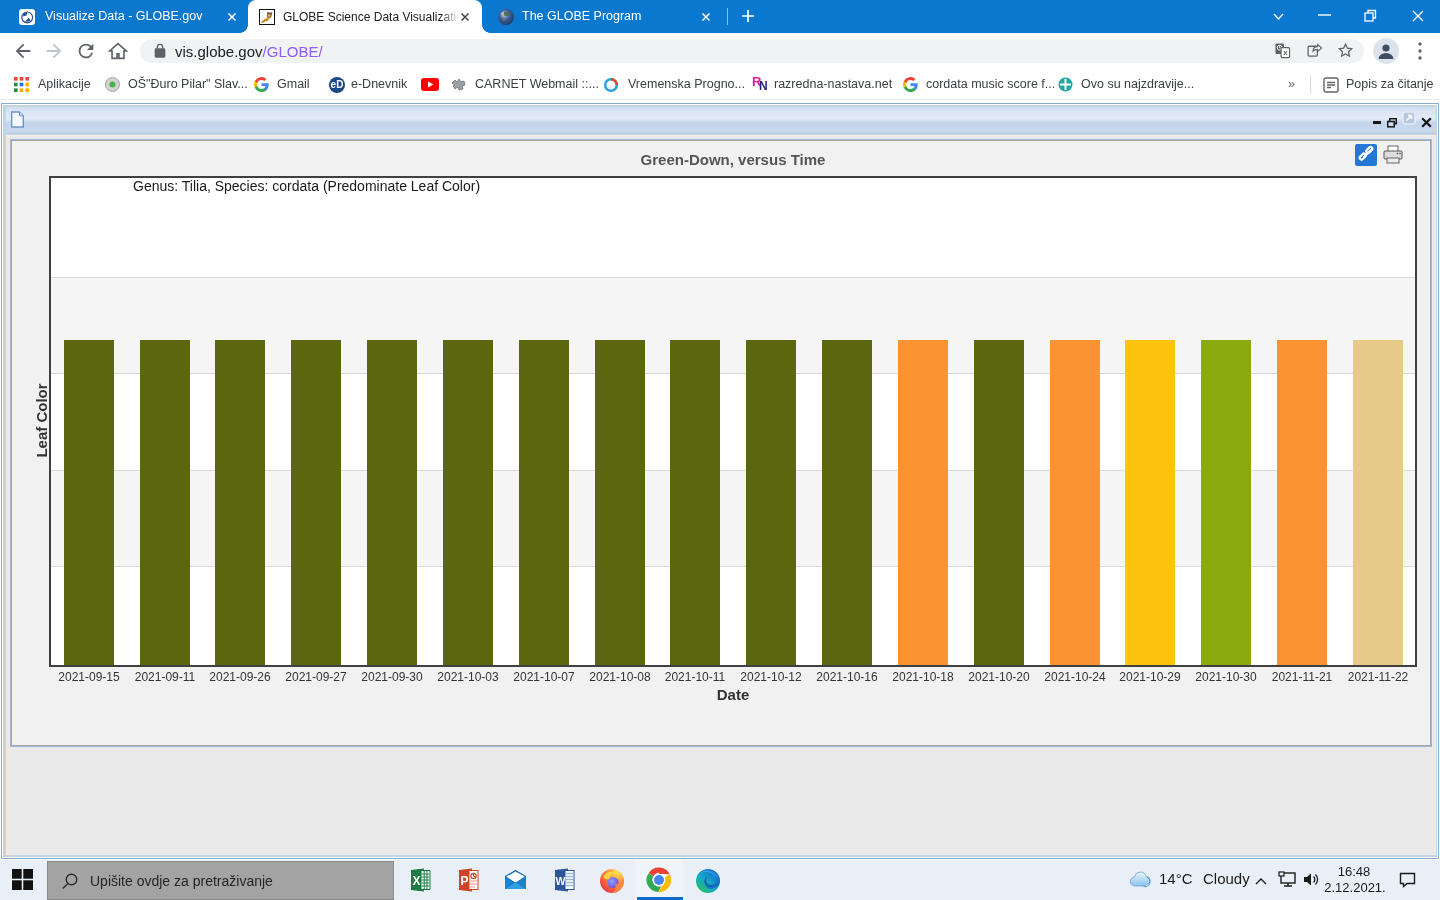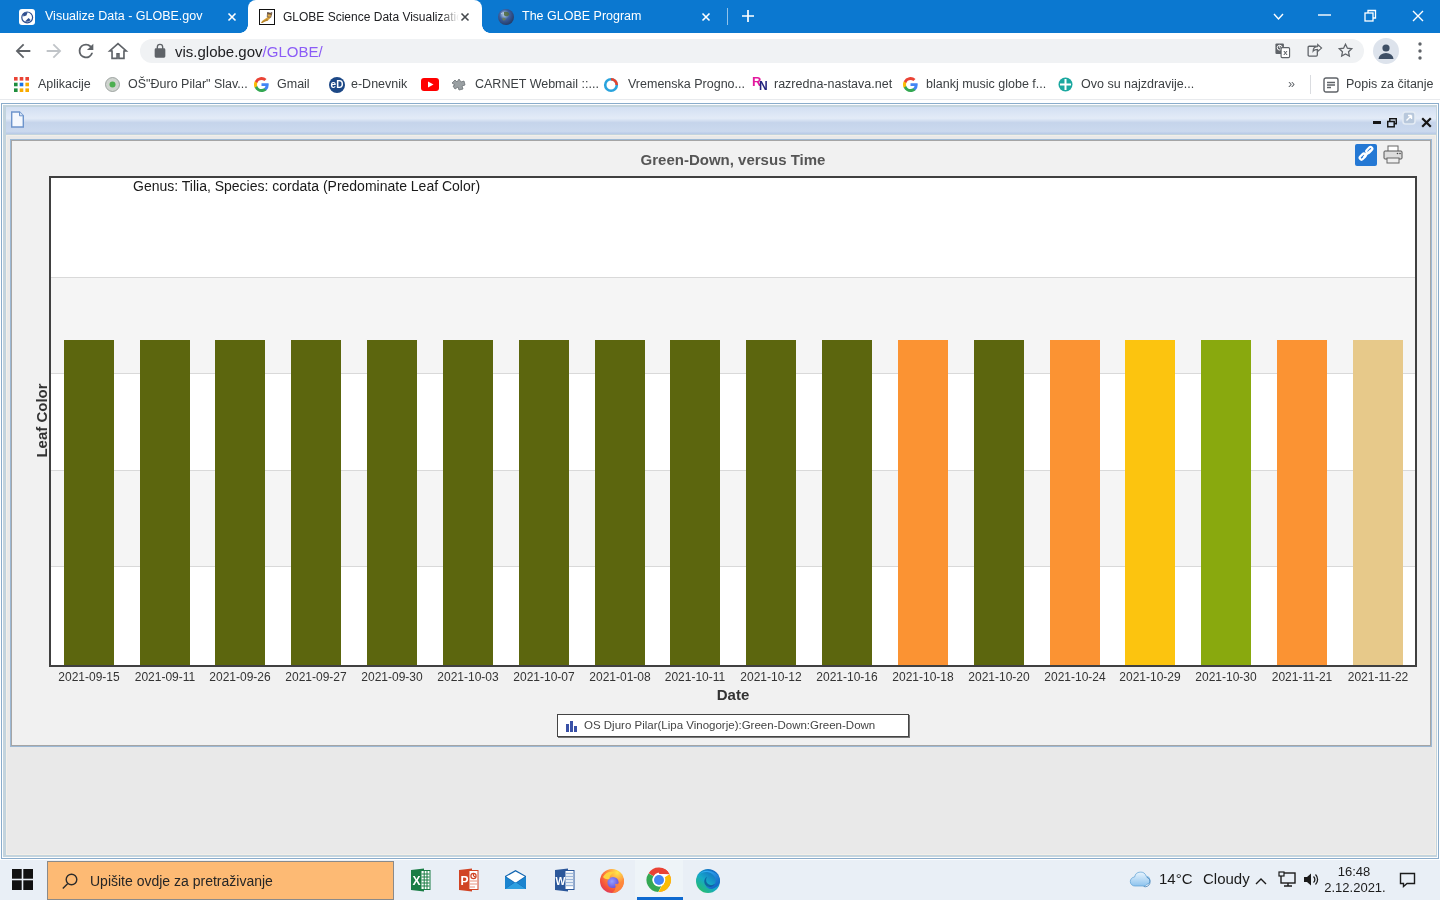--- a/index.html
+++ b/index.html
@@ -46,21 +46,21 @@
 .c-gold { background:#fcc40f; }
 .c-green { background:#89a90e; }
 .c-tan { background:#e7c98a; }
 .xlab { position:absolute; width:76px; top:530px; text-align:center; font-size:12px; color:#333; }
 
 #legend { position:absolute; left:546px; top:574px; width:352px; height:23px; background:#fff;
   border:1px solid #444; box-shadow:1px 1px 0 #777; font-size:11.5px; color:#444; }
 
 
 #taskbar { position:absolute; left:0; top:860px; width:1440px; height:40px; background:#e9eff6; font-size:15px; color:#1b1b1b; }
-#searchbox { position:absolute; left:47px; top:1px; width:347px; height:39px; background:#fdba74; border:1px solid #8a8a8a; }
+#searchbox { position:absolute; left:47px; top:1px; width:347px; height:39px; background:#a3a3a3; border:1px solid #8a8a8a; }
 .tbicon { position:absolute; top:8px; width:24px; height:24px; }
 #chromeslot { position:absolute; left:635px; top:0; width:48px; height:38px; background:#eef4f8; }
 #chromeline { position:absolute; left:637px; top:37px; width:46px; height:3px; background:#0f6ad0; }
 .tray { position:absolute; color:#1b1b1b; }
 </style>
 </head>
 <body>
 <div id="screen">
 
   <div id="tabbar">
@@ -217,21 +217,21 @@
         <span style="position:absolute;left:0;top:-2px;font-size:13px;font-weight:bold;color:#e3199e;">R</span>
         <span style="position:absolute;left:7px;top:3px;font-size:12px;font-weight:bold;color:#23237e;">N</span>
       </div>
     <div class="bm" style="left:774px;">razredna-nastava.net</div>
     <div class="abs" style="left:903px;top:8px;"><svg width="15" height="15" viewBox="0 0 18 18">
           <path fill="#4285F4" d="M17.64 9.2c0-.64-.06-1.25-.16-1.84H9v3.48h4.84a4.14 4.14 0 0 1-1.8 2.72v2.26h2.92A8.78 8.78 0 0 0 17.64 9.2z"></path>
           <path fill="#34A853" d="M9 18c2.43 0 4.47-.8 5.96-2.18l-2.92-2.26c-.8.54-1.84.86-3.04.86a5.4 5.4 0 0 1-5.07-3.71H.96v2.33A9 9 0 0 0 9 18z"></path>
           <path fill="#FBBC05" d="M3.93 10.71a5.41 5.41 0 0 1 0-3.42V4.96H.96a9 9 0 0 0 0 8.08l2.97-2.33z"></path>
           <path fill="#EA4335" d="M9 3.58c1.32 0 2.5.45 3.44 1.35l2.58-2.59A9 9 0 0 0 .96 4.96l2.97 2.33A5.36 5.36 0 0 1 9 3.58z"></path>
         </svg></div>
-    <div class="bm" style="left:926px;">blankj music globe f...</div>
+    <div class="bm" style="left:926px;">cordata music score f...</div>
     <div class="abs" style="left:1058px;top:8px;"><svg width="15" height="15" viewBox="0 0 15 15">
           <circle cx="7.5" cy="7.5" r="7" fill="#1ba8a0"></circle>
           <path d="M7.5 2 V13 M2 7.5 H13" stroke="#fff" stroke-width="2"></path>
         </svg></div>
     <div class="bm" style="left:1081px;">Ovo su najzdravije...</div>
     <div class="bm" style="left:1288px;color:#5f6368;">»</div>
     <div class="abs" style="left:1310px;top:6px;width:1px;height:19px;background:#dadce0;"></div>
     <div class="abs" style="left:1323px;top:8px;"><svg width="16" height="16" viewBox="0 0 16 16">
           <rect x="1" y="1" width="14" height="14" rx="2" fill="none" stroke="#5f6368" stroke-width="1.4"></rect>
           <path d="M4 5.5 H12 M4 8 H12 M4 10.5 H8" stroke="#5f6368" stroke-width="1.3"></path>
@@ -310,43 +310,35 @@
             <div class="bar c-tan" style="left:1302px;"></div>
           </div>
 
           <div class="xlab" style="left:40px;">2021-09-15</div>
           <div class="xlab" style="left:116px;">2021-09-11</div>
           <div class="xlab" style="left:191px;text-align:center;">2021-09-26</div>
           <div class="xlab" style="left:267px;">2021-09-27</div>
           <div class="xlab" style="left:343px;">2021-09-30</div>
           <div class="xlab" style="left:419px;">2021-10-03</div>
           <div class="xlab" style="left:495px;">2021-10-07</div>
-          <div class="xlab" style="left:571px;">2021-01-08</div>
+          <div class="xlab" style="left:571px;">2021-10-08</div>
           <div class="xlab" style="left:646px;">2021-10-11</div>
           <div class="xlab" style="left:722px;">2021-10-12</div>
           <div class="xlab" style="left:798px;">2021-10-16</div>
           <div class="xlab" style="left:874px;">2021-10-18</div>
           <div class="xlab" style="left:950px;">2021-10-20</div>
           <div class="xlab" style="left:1026px;">2021-10-24</div>
           <div class="xlab" style="left:1101px;">2021-10-29</div>
           <div class="xlab" style="left:1177px;">2021-10-30</div>
           <div class="xlab" style="left:1253px;">2021-11-21</div>
           <div class="xlab" style="left:1329px;">2021-11-22</div>
 
           <div class="abs" style="left:-30px;top:272px;width:120px;text-align:center;font-size:15px;font-weight:bold;color:#333;transform:rotate(-90deg);">Leaf Color</div>
           <div class="abs" style="left:11px;top:546px;width:1422px;text-align:center;font-size:15px;font-weight:bold;color:#333;">Date</div>
 
-          <div id="legend">
-            <svg style="position:absolute;left:8px;top:5px;" width="12" height="12" viewBox="0 0 12 12">
-                <rect x="0" y="4" width="3" height="8" fill="#3a51a7"></rect>
-                <rect x="4" y="1" width="3" height="11" fill="#3a51a7"></rect>
-                <rect x="8" y="6" width="3" height="6" fill="#3a51a7"></rect>
-              </svg>
-            <span style="position:absolute;left:26px;top:4px;">OS Djuro Pilar(Lipa Vinogorje):Green-Down:Green-Down</span>
-          </div>
         </div>
       </div>
     </div>
   </div>
 
   <div id="taskbar">
     <div class="abs" style="left:12px;top:9px;"><svg width="21" height="21" viewBox="0 0 21 21">
           <rect x="0" y="0" width="9.7" height="9.7" fill="#111"></rect>
           <rect x="11.3" y="0" width="9.7" height="9.7" fill="#111"></rect>
           <rect x="0" y="11.3" width="9.7" height="9.7" fill="#111"></rect>

